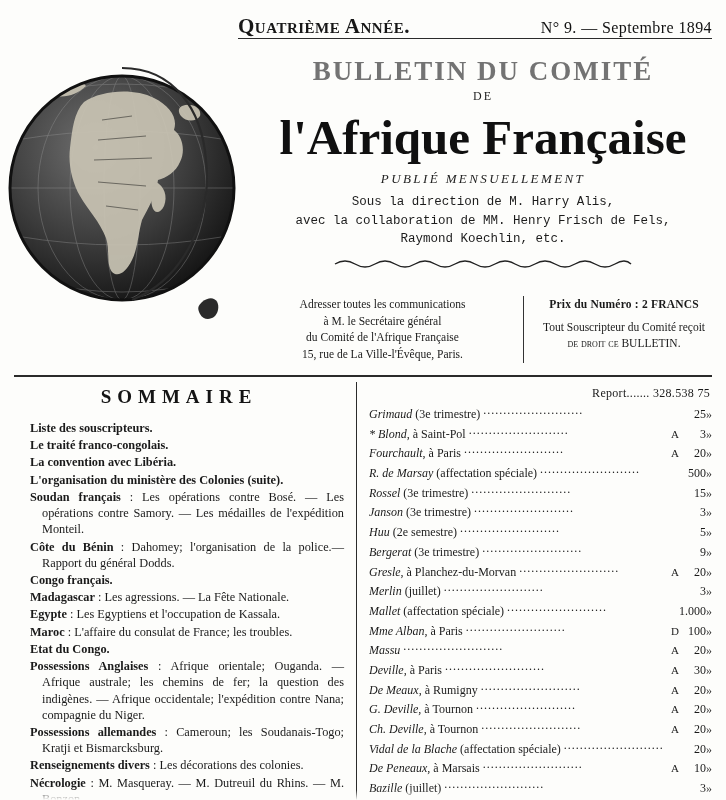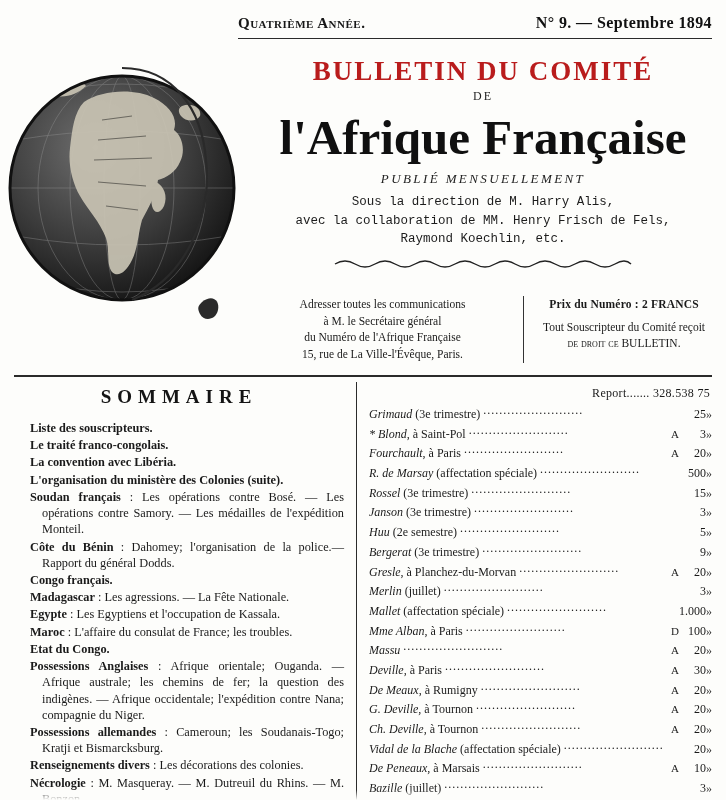--- a/index.html
+++ b/index.html
@@ -30,29 +30,29 @@
     position: absolute;
     top: 14px;
     left: 238px;
     right: 14px;
     display: flex;
     justify-content: space-between;
     align-items: baseline;
     font-family: "Liberation Serif", serif;
   }
   .issue-year {
-    font-size: 15px;
+    font-size: 21px;
     letter-spacing: 0.5px;
     font-weight: bold;
     font-variant: small-caps;
     color: #171717;
   }
   .issue-no {
     font-size: 16px;
-    font-weight: bold;
+    font-weight: normal;
     letter-spacing: 0.4px;
     color: #111;
   }
   .rule-top {
     position: absolute;
     top: 38px;
     left: 238px;
     right: 14px;
     border-top: 1.5px solid #2a2a2a;
   }
@@ -70,21 +70,21 @@
     position: absolute;
     left: 252px;
     top: 56px;
     right: 12px;
     text-align: center;
   }
   .t-bulletin {
     font-size: 27px;
     letter-spacing: 2px;
     font-weight: bold;
-    color: #b91c1c;
+    color: #737373;
     font-family: "Liberation Serif", serif;
   }
   .t-de {
     font-size: 12px;
     letter-spacing: 2px;
     margin-top: 2px;
     color: #222;
   }
   .t-main {
     font-size: 49px;
@@ -318,21 +318,21 @@
       </div>
       <svg class="squiggle" viewBox="0 0 300 10">
         <path d="M2 6 Q12 0 22 6 T42 6 T62 6 T82 6 T102 6 T122 6 T142 6 T162 6 T182 6 T202 6 T222 6 T242 6 T262 6 T282 6 T298 6" fill="none" stroke="#222" stroke-width="1.4"></path>
       </svg>
     </div>
 
     <div class="addr-row">
       <div class="addr-left">
         <div>Adresser toutes les communications</div>
         <div>à M. le Secrétaire général</div>
-        <div>du Numéro de l'Afrique Française</div>
+        <div>du Comité de l'Afrique Française</div>
         <div>15, rue de La Ville-l'Évêque, Paris.</div>
       </div>
       <div class="addr-right">
         <div class="price">Prix du Numéro : 2 FRANCS</div>
         <div class="note">
           <div>Tout Souscripteur du Comité reçoit</div>
           <div class="sc">de droit ce BULLETIN.</div>
         </div>
       </div>
     </div>

